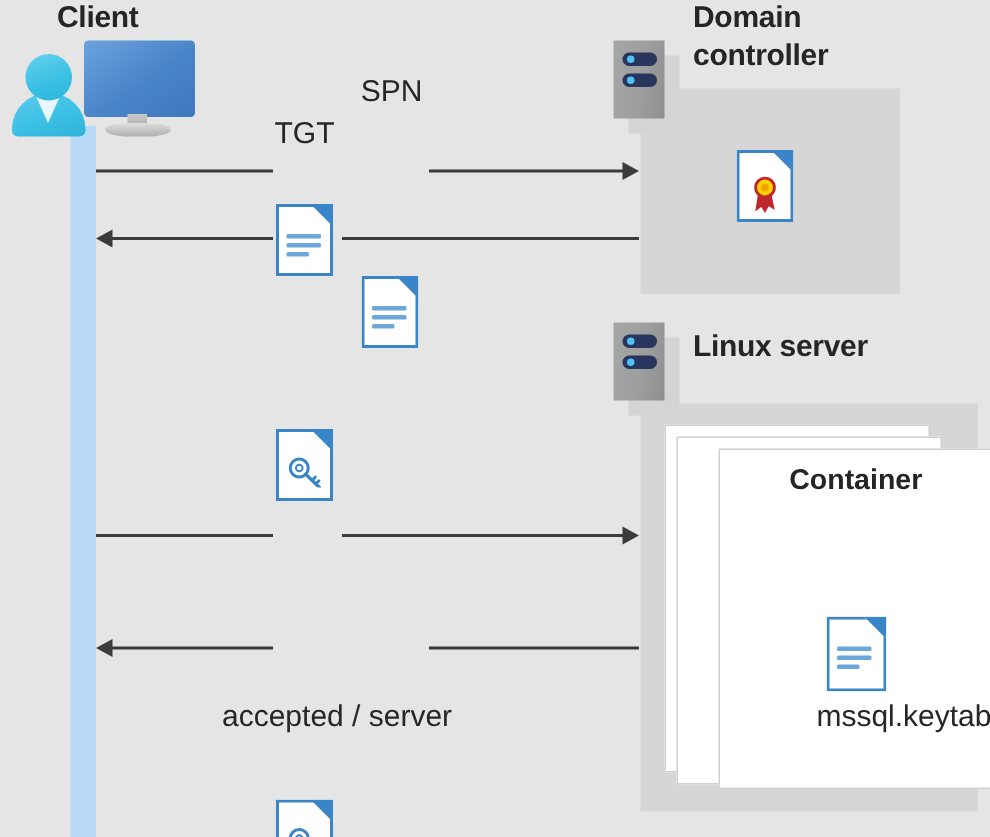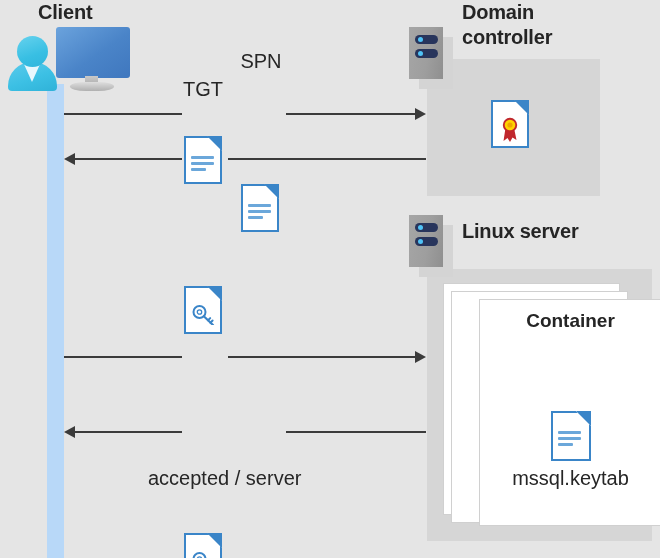--- a/index.html
+++ b/index.html
@@ -326,21 +326,21 @@
     <div class="abs doc" style="left:71px;top:111px;width:40px;height:50px;">
       <div class="page"></div>
       <div class="fold"></div>
       <div class="lines">
           <span></span>
           <span></span>
           <span></span>
         </div>
     </div>
 
-    <div class="keytab-label" style="left:0;top:167px;">mssql.keytab</div>
+    <div class="keytab-label" style="left:0;top:167px;text-align:right;">mssql.keytab</div>
   </div>
 
   <div class="abs line" style="left:64px;top:113px;width:118px;"></div>
   <div class="abs line" style="left:286px;top:113px;width:131px;"></div>
   <div class="abs arrowhead arrow-right" style="left:415px;top:108px;"></div>
 
   <div class="abs doc" style="left:184px;top:88px;">
     <div class="page"></div>
     <div class="fold"></div>
     <div class="lines">

